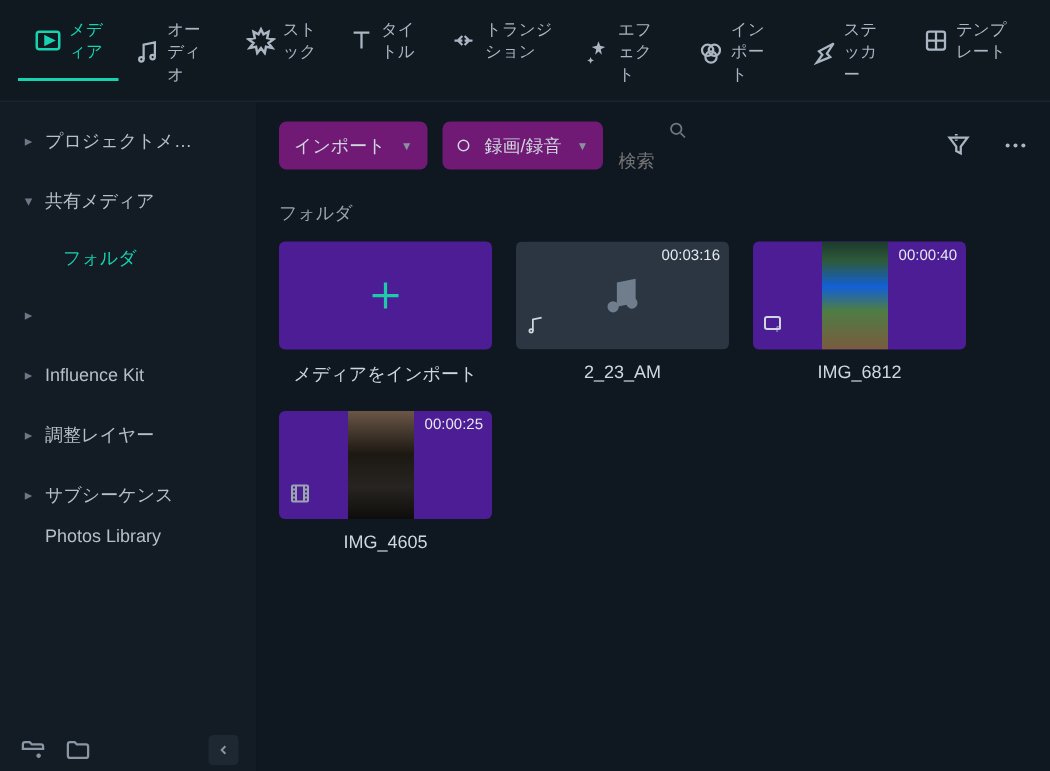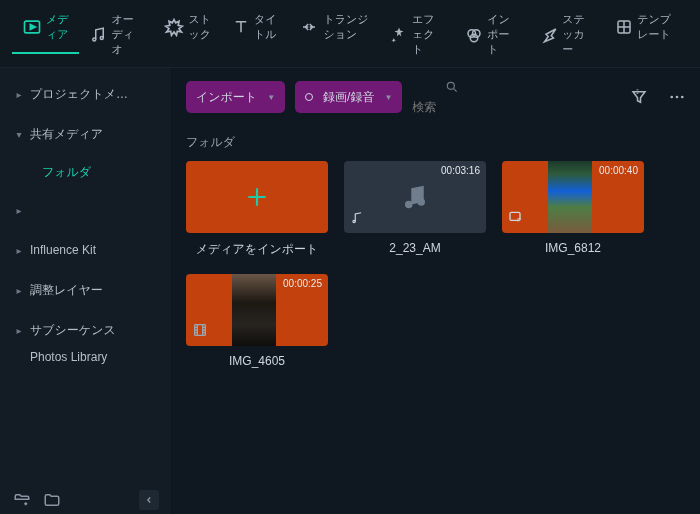--- a/index.html
+++ b/index.html
@@ -26,21 +26,21 @@
   .dd { background:#701a75; border-radius:5px; height:30px; display:flex; align-items:center; gap:10px; padding:16px 10px; font-size:12px; color:#cfd6de; cursor:pointer;}
   .dd .dchev { color:#8893a0; font-size:8px; }
   .rec-dot { width:8px; height:8px; border:1.5px solid #cfd6de; border-radius:50%; }
   .srch { display:flex; align-items:center; gap:6px; color:#6c7886; font-size:12px;flex-direction:column;}
   .srch input { background:transparent; border:none; color:#cfd6de; font-size:12px; outline:none; width:80px;}
   .tool-spacer{flex:1;}
   .tool-icn{color:#aab6c2; cursor:pointer; display:flex; align-items:center;}
   .section-label{ font-size:12px; color:#9aa5b1; padding:14px 14px 10px 14px;}
   .grid { display:flex; flex-wrap:wrap; gap:16px; padding:0 14px; }
   .card { width:142px; }
-  .thumb { width:142px; height:72px; background:#c2410c; border-radius:4px; position:relative; display:flex; align-items:center; justify-content:center; overflow:hidden;}
+  .thumb { width:142px; height:72px; background:#4c1d95; border-radius:4px; position:relative; display:flex; align-items:center; justify-content:center; overflow:hidden;}
   .thumb.import { cursor:pointer; }
   .plus { color:#20c9a9; }
   .card-label { font-size:12px; color:#cfd6de; padding-top:8px;text-align:center; }
   .dur { position:absolute; top:4px; right:6px; font-size:10px; color:#e5eaef; }
   .badge-left { position:absolute; bottom:4px; left:6px; color:#cfd6de; }
   .audio-inner { width:142px; height:72px; background:#2b3642; display:flex; align-items:center; justify-content:center; }
   .note-icon { color:#707d8c; }
   .img6812 { display:flex; height:100%; }
   .img6812 .imgslice { width:44px; height:100%; background:linear-gradient(180deg,#1b3a2c 0%,#2e5a3a 18%,#1260d6 42%,#4e7d44 64%,#7a5b3e 100%); margin-left:46px; position:relative;}
   .img4605 .imgslice2 { width:44px; height:100%; background:linear-gradient(180deg,#6a5647 0%, #1c1812 40%, #272421 70%, #0f0d0b 100%); margin-left:46px; }

